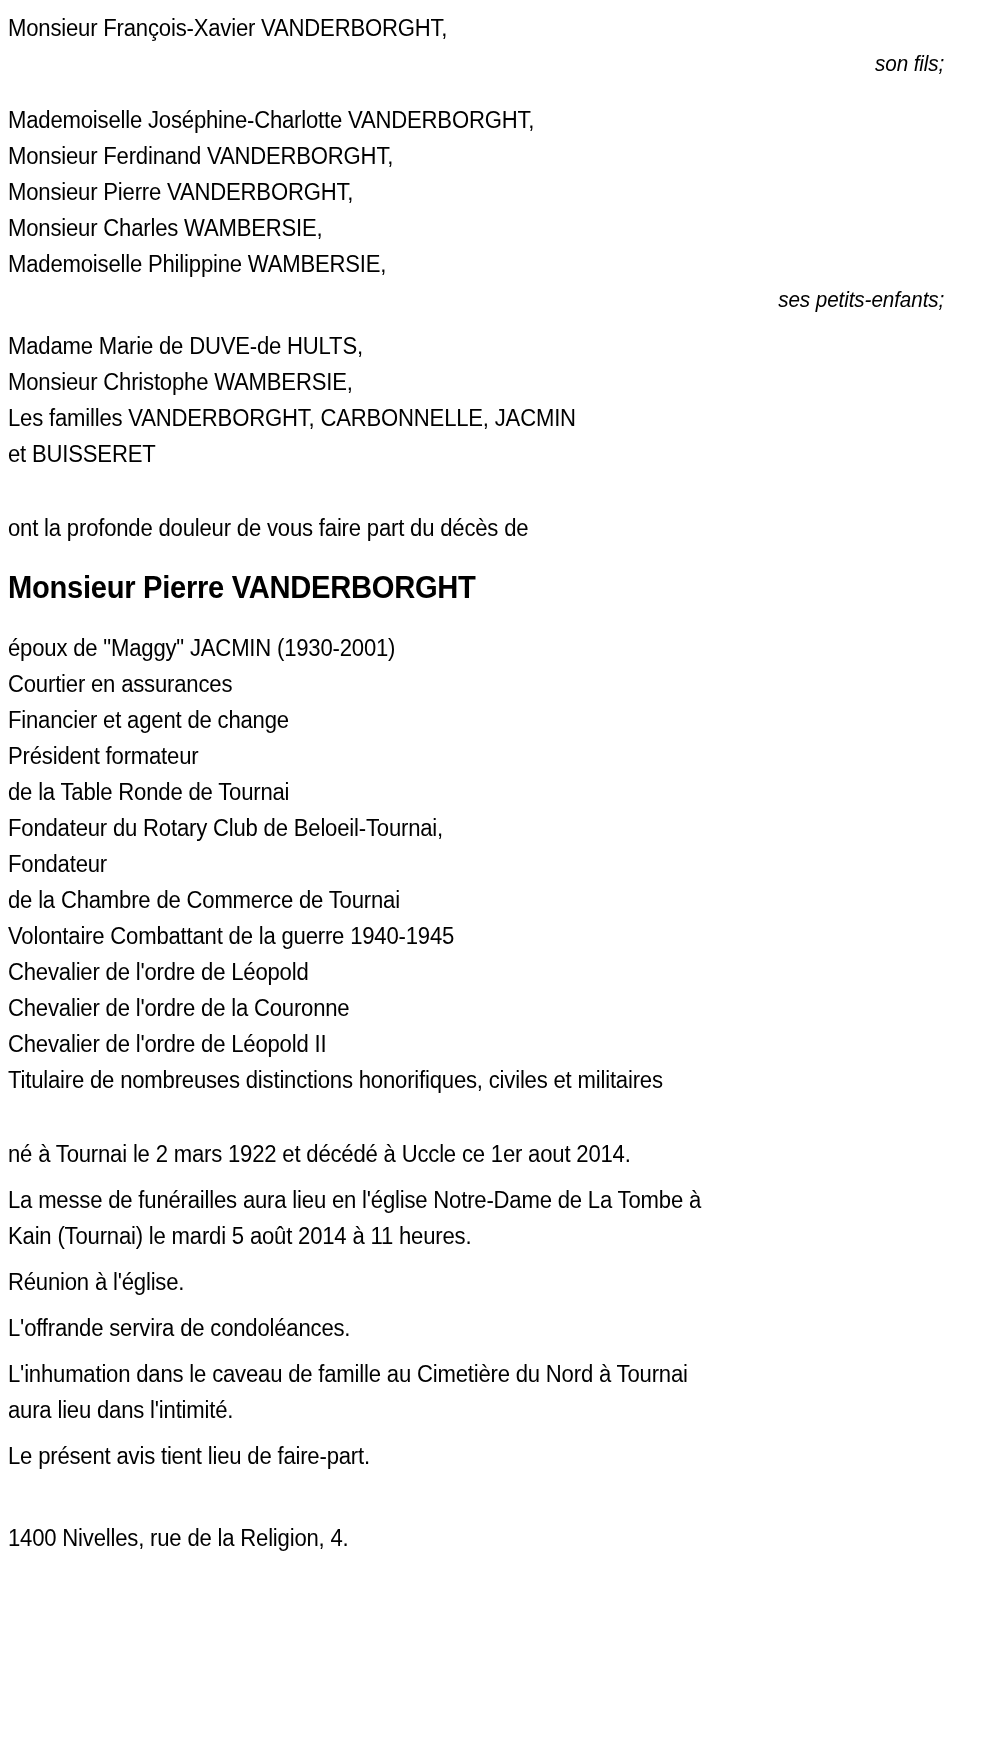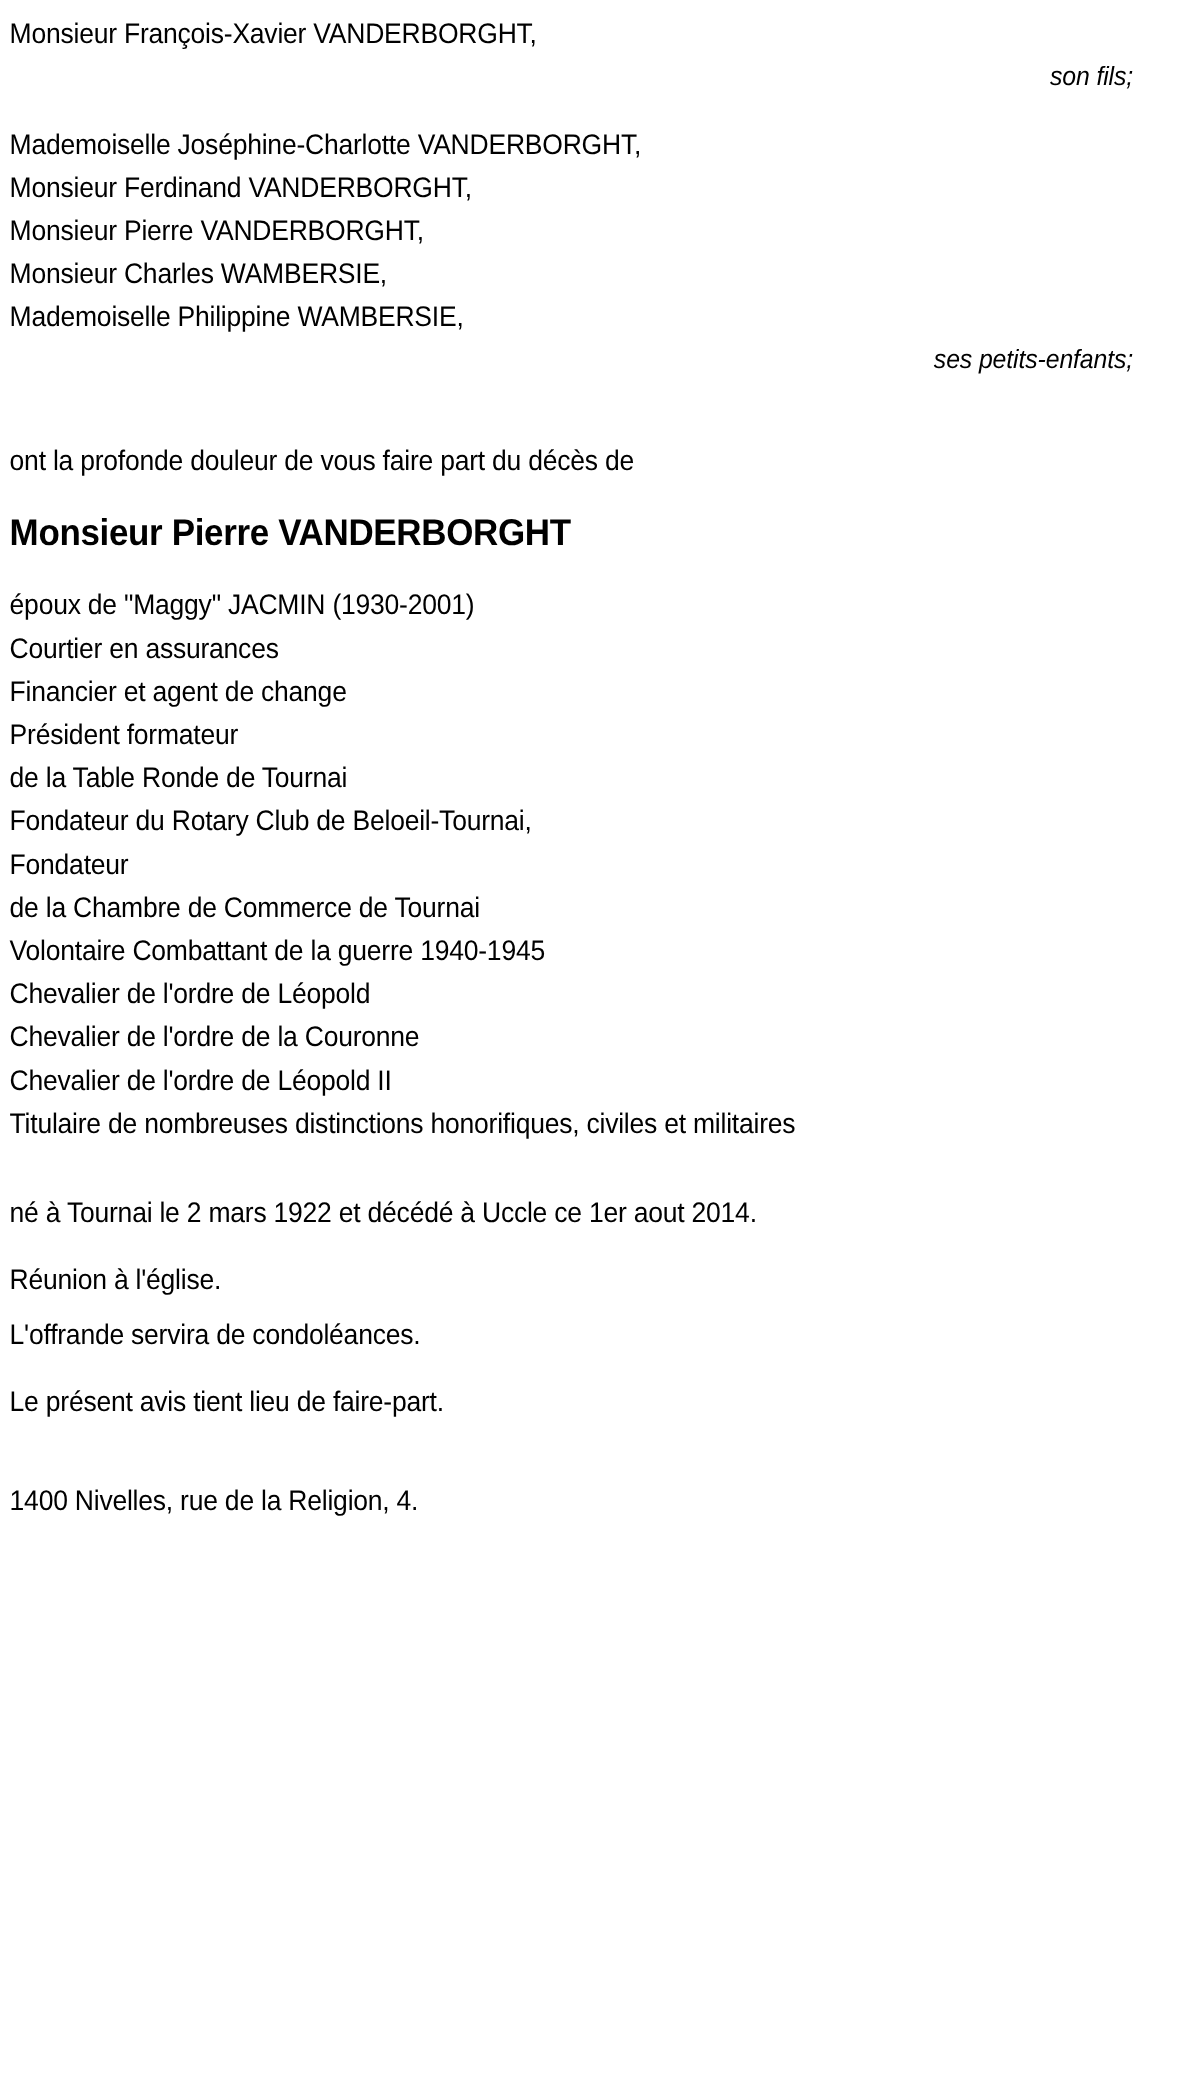--- a/index.html
+++ b/index.html
@@ -80,20 +80,26 @@
     <div class="line">Mademoiselle Joséphine-Charlotte VANDERBORGHT,</div>
     <div class="line">Monsieur Ferdinand VANDERBORGHT,</div>
     <div class="line">Monsieur Pierre VANDERBORGHT,</div>
     <div class="line">Monsieur Charles WAMBERSIE,</div>
     <div class="line">Mademoiselle Philippine WAMBERSIE,</div>
     <div class="relation">ses petits-enfants;</div>
   </div>
 
   <div class="gap-sm"></div>
 
+  <div class="group">
+    <div class="line">Madame Marie de DUVE-de HULTS,</div>
+    <div class="line">Monsieur Christophe WAMBERSIE,</div>
+    <div class="line">Les familles VANDERBORGHT, CARBONNELLE, JACMIN</div>
+    <div class="line">et BUISSERET</div>
+  </div>
 
   <div class="gap-lg"></div>
 
   <div class="para">ont la profonde douleur de vous faire part du décès de</div>
 
   <div class="gap-md"></div>
 
   <div class="deceased-name">Monsieur Pierre VANDERBORGHT</div>
 
   <div class="gap-md"></div>
@@ -113,31 +119,39 @@
     <div class="line">Chevalier de l'ordre de Léopold II</div>
     <div class="line">Titulaire de nombreuses distinctions honorifiques, civiles et militaires</div>
   </div>
 
   <div class="gap-lg"></div>
 
   <div class="para">né à Tournai le 2 mars 1922 et décédé à Uccle ce 1er aout 2014.</div>
 
   <div class="gap-sm"></div>
 
+  <div class="group">
+    <div class="para">La messe de funérailles aura lieu en l'église Notre-Dame de La Tombe à</div>
+    <div class="para">Kain (Tournai) le mardi 5 août 2014 à 11 heures.</div>
+  </div>
 
   <div class="gap-sm"></div>
 
   <div class="para">Réunion à l'église.</div>
 
   <div class="gap-sm"></div>
 
   <div class="para">L'offrande servira de condoléances.</div>
 
   <div class="gap-sm"></div>
 
+  <div class="group">
+    <div class="para">L'inhumation dans le caveau de famille au Cimetière du Nord à Tournai</div>
+    <div class="para">aura lieu dans l'intimité.</div>
+  </div>
 
   <div class="gap-sm"></div>
 
   <div class="para">Le présent avis tient lieu de faire-part.</div>
 
   <div class="gap-xl"></div>
 
   <div class="para">1400 Nivelles, rue de la Religion, 4.</div>
 
 </div>

